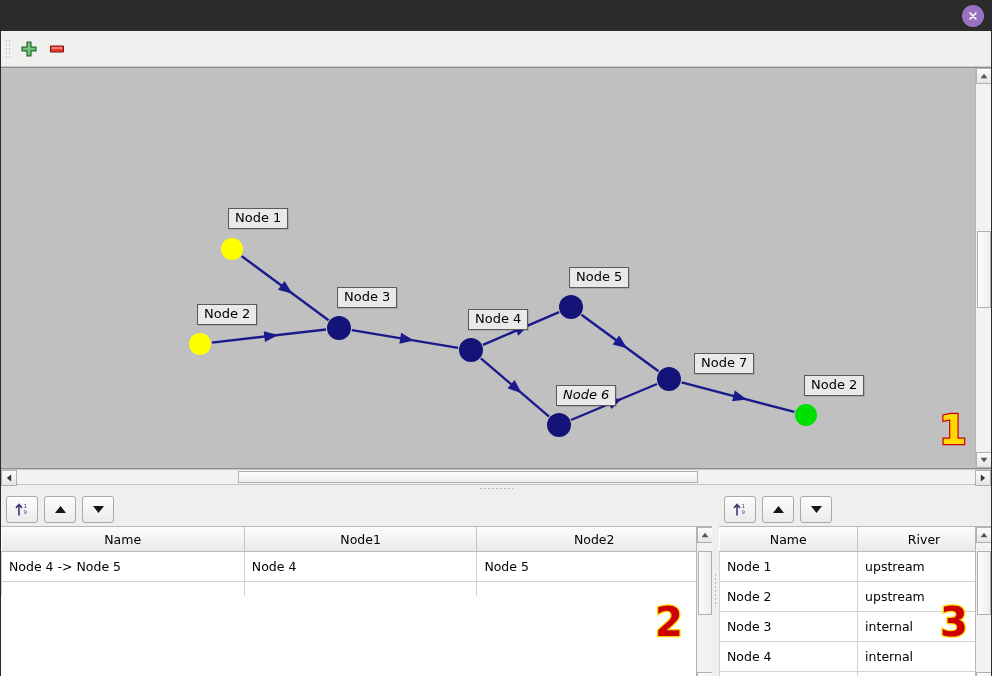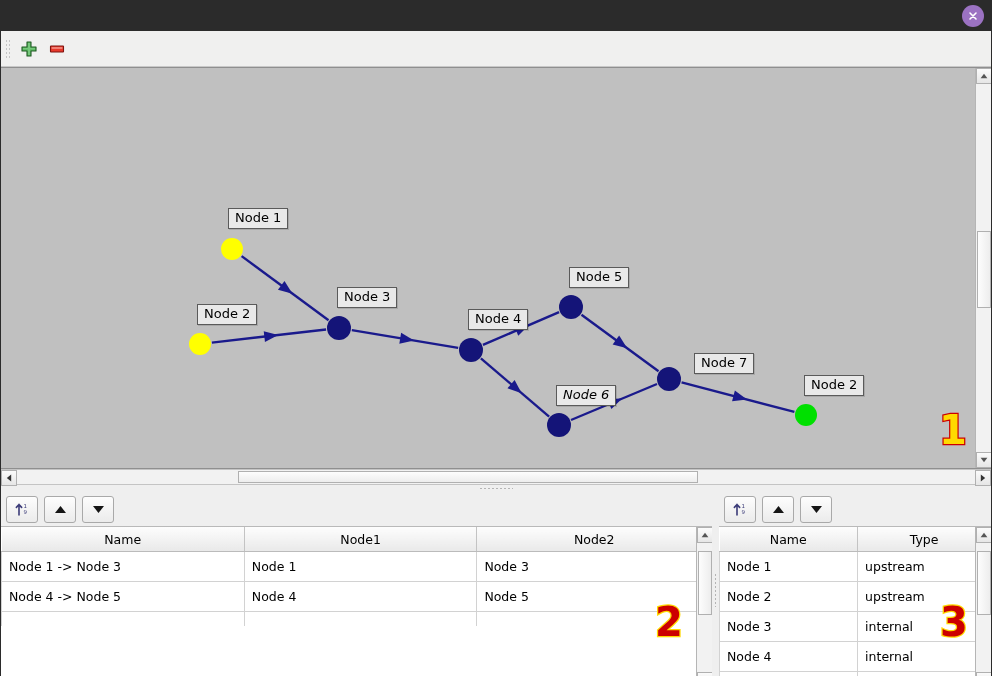--- a/index.html
+++ b/index.html
@@ -419,25 +419,20 @@
           </colgroup>
           <thead>
               <tr id="links-head">
                 <th>Name</th>
                 <th>Node1</th>
                 <th>Node2</th>
               </tr>
             </thead>
           <tbody id="links-body">
               <tr>
-                <td class="grid-left-edge">Node 1 -&gt; Node 3</td>
-                <td>Node 1</td>
-                <td>Node 3</td>
-              </tr>
-              <tr>
                 <td class="grid-left-edge">Node 4 -&gt; Node 5</td>
                 <td>Node 4</td>
                 <td>Node 5</td>
               </tr>
               <tr class="filler">
                 <td class="grid-left-edge"></td>
                 <td></td>
                 <td></td>
               </tr>
             </tbody>
@@ -486,21 +481,21 @@
 
       <div class="table-area">
         <table class="grid" id="nodes-table">
           <colgroup>
               <col style="width:133px">
               <col style="width:128px">
             </colgroup>
           <thead>
               <tr id="nodes-head">
                 <th>Name</th>
-                <th>Type</th>
+                <th>River</th>
               </tr>
             </thead>
           <tbody id="nodes-body">
               <tr>
                 <td class="grid-left-edge">Node 1</td>
                 <td>upstream</td>
               </tr>
               <tr>
                 <td class="grid-left-edge">Node 2</td>
                 <td>upstream</td>

